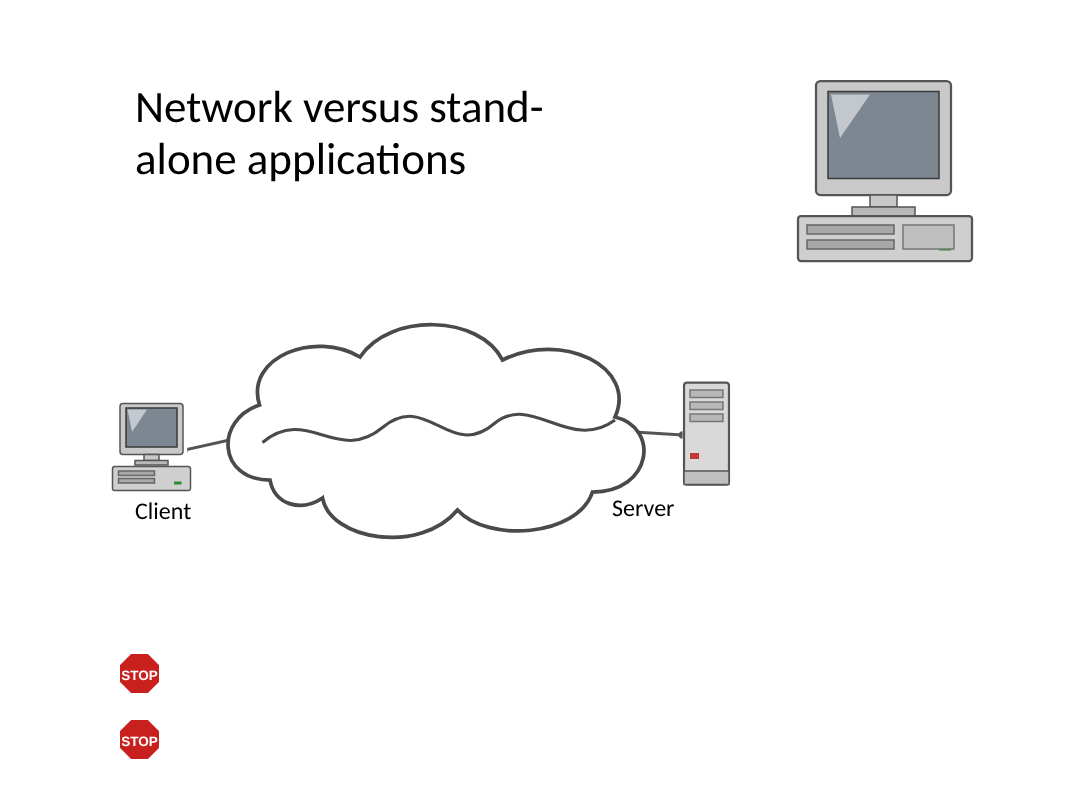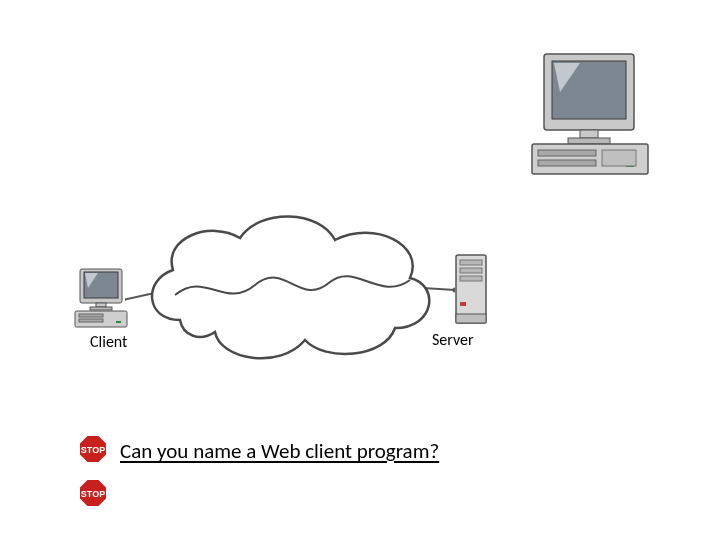--- a/index.html
+++ b/index.html
@@ -37,21 +37,20 @@
     position: absolute;
     left: 90px;
     top: 332px;
     font-size: 16px;
   }
   .server-label {
     position: absolute;
     left: 408px;
     top: 330px;
     font-size: 16px;
-    margin-left: 24px;
   }
   .q {
     position: absolute;
     font-size: 21px;
     text-decoration: underline;
     text-underline-offset: 3px;
   }
   .q1 { left: 120px; top: 438px; }
   .q2 { left: 120px; top: 482px; }
 
@@ -96,20 +95,21 @@
     height: 170px;
   }
 
   svg { display:block; }
 </style>
 </head>
 <body>
 
 <div class="slide">
 
+  <div class="title">Network versus stand-alone applications</div>
 
   <div class="pc-big">
     <svg viewBox="0 0 120 130">
 
       <rect x="14" y="2" width="90" height="76" rx="3" fill="#c9c9c9" stroke="#555" stroke-width="1.5"></rect>
       <rect x="22" y="9" width="74" height="58" fill="#7d8791" stroke="#3a3a3a" stroke-width="1"></rect>
 
       <path d="M24 11 L50 11 L30 40 Z" fill="#c2c8ce"></path>
 
       <rect x="50" y="78" width="18" height="8" fill="#c9c9c9" stroke="#555"></rect>
@@ -177,21 +177,20 @@
     </svg>
   </div>
   <div class="server-label">Server</div>
 
   <div class="stop s1">
     <svg viewBox="0 0 30 30">
       <polygon points="9,1 21,1 29,9 29,21 21,29 9,29 1,21 1,9" fill="#c8201d" stroke="#fff" stroke-width="2"></polygon>
       <text x="15" y="19" text-anchor="middle" font-family="Arial" font-size="9" font-weight="bold" fill="#fff">STOP</text>
     </svg>
   </div>
-  <div class="q q1">Can you name a Web client program?</div>
 
   <div class="stop s2">
     <svg viewBox="0 0 30 30">
       <polygon points="9,1 21,1 29,9 29,21 21,29 9,29 1,21 1,9" fill="#c8201d" stroke="#fff" stroke-width="2"></polygon>
       <text x="15" y="19" text-anchor="middle" font-family="Arial" font-size="9" font-weight="bold" fill="#fff">STOP</text>
     </svg>
   </div>
 
 </div>
 

